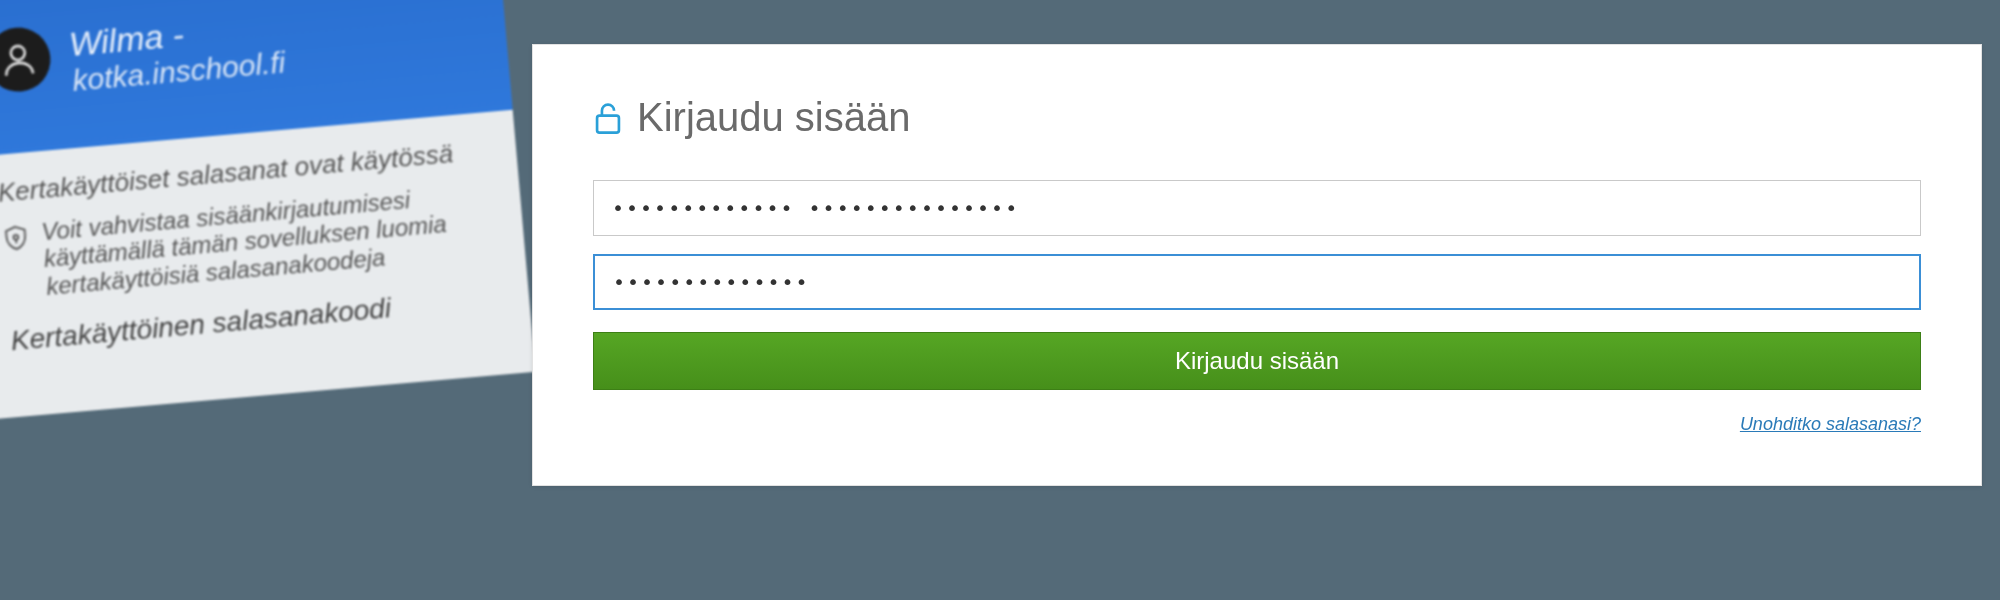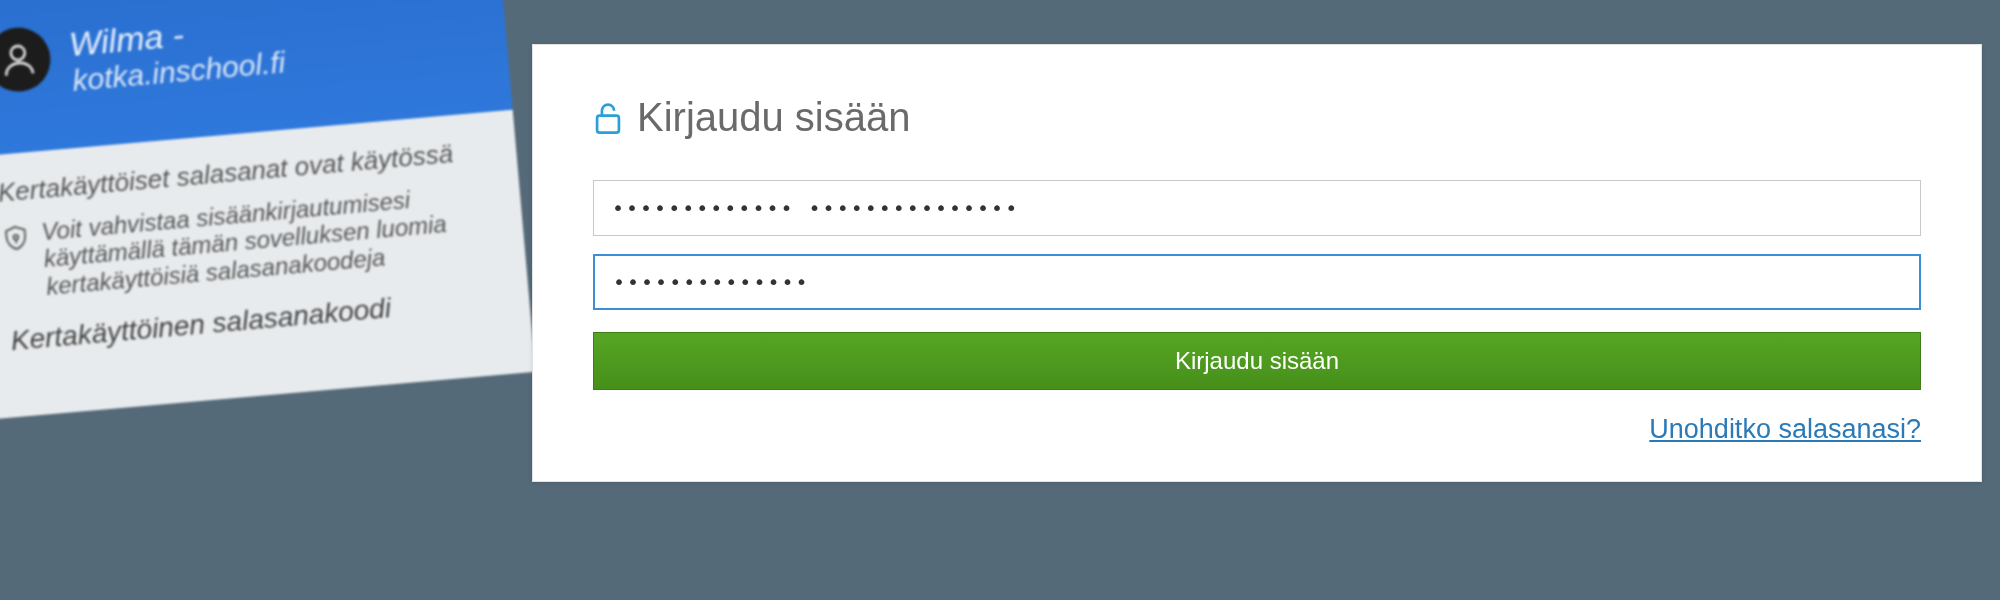--- a/index.html
+++ b/index.html
@@ -75,21 +75,21 @@
 
     
     .login-card {
       position: absolute;
       left: 532px;
       top: 44px;
       width: 1450px;
       background: #ffffff;
       border: 1px solid #e2e2e2;
       box-shadow: 0 1px 4px rgba(0,0,0,0.1);
-      padding: 50px 60px 36px 60px;
+      padding: 50px 60px 50px 60px;
     }
     .login-heading {
       display: flex;
       align-items: center;
       gap: 14px;
       margin-bottom: 40px;
     }
     .login-heading h2 {
       font-size: 40px;
       font-weight: 400;
@@ -119,23 +119,24 @@
       background: linear-gradient(180deg, #56a624 0%, #468f1a 100%);
       border: 1px solid #3d7f16;
       color: #fff;
       font-size: 24px;
       cursor: pointer;
       margin-bottom: 24px;
     }
     .forgot-row { text-align: right; }
     .forgot-link {
       color: #2a7ab8;
-      font-size: 27px;
+      font-size: 18px;
       text-decoration: underline;
       cursor: pointer;
+      font-style: italic;
     }
   </style>
 </head>
 <body>
 
 <div class="phone-wrap">
   <div class="phone-header">
     <div class="avatar-circle">
       <svg viewBox="0 0 24 24" fill="none" stroke="#e0e0e0" stroke-width="1.6">
         <circle cx="12" cy="8" r="4.2"></circle>

